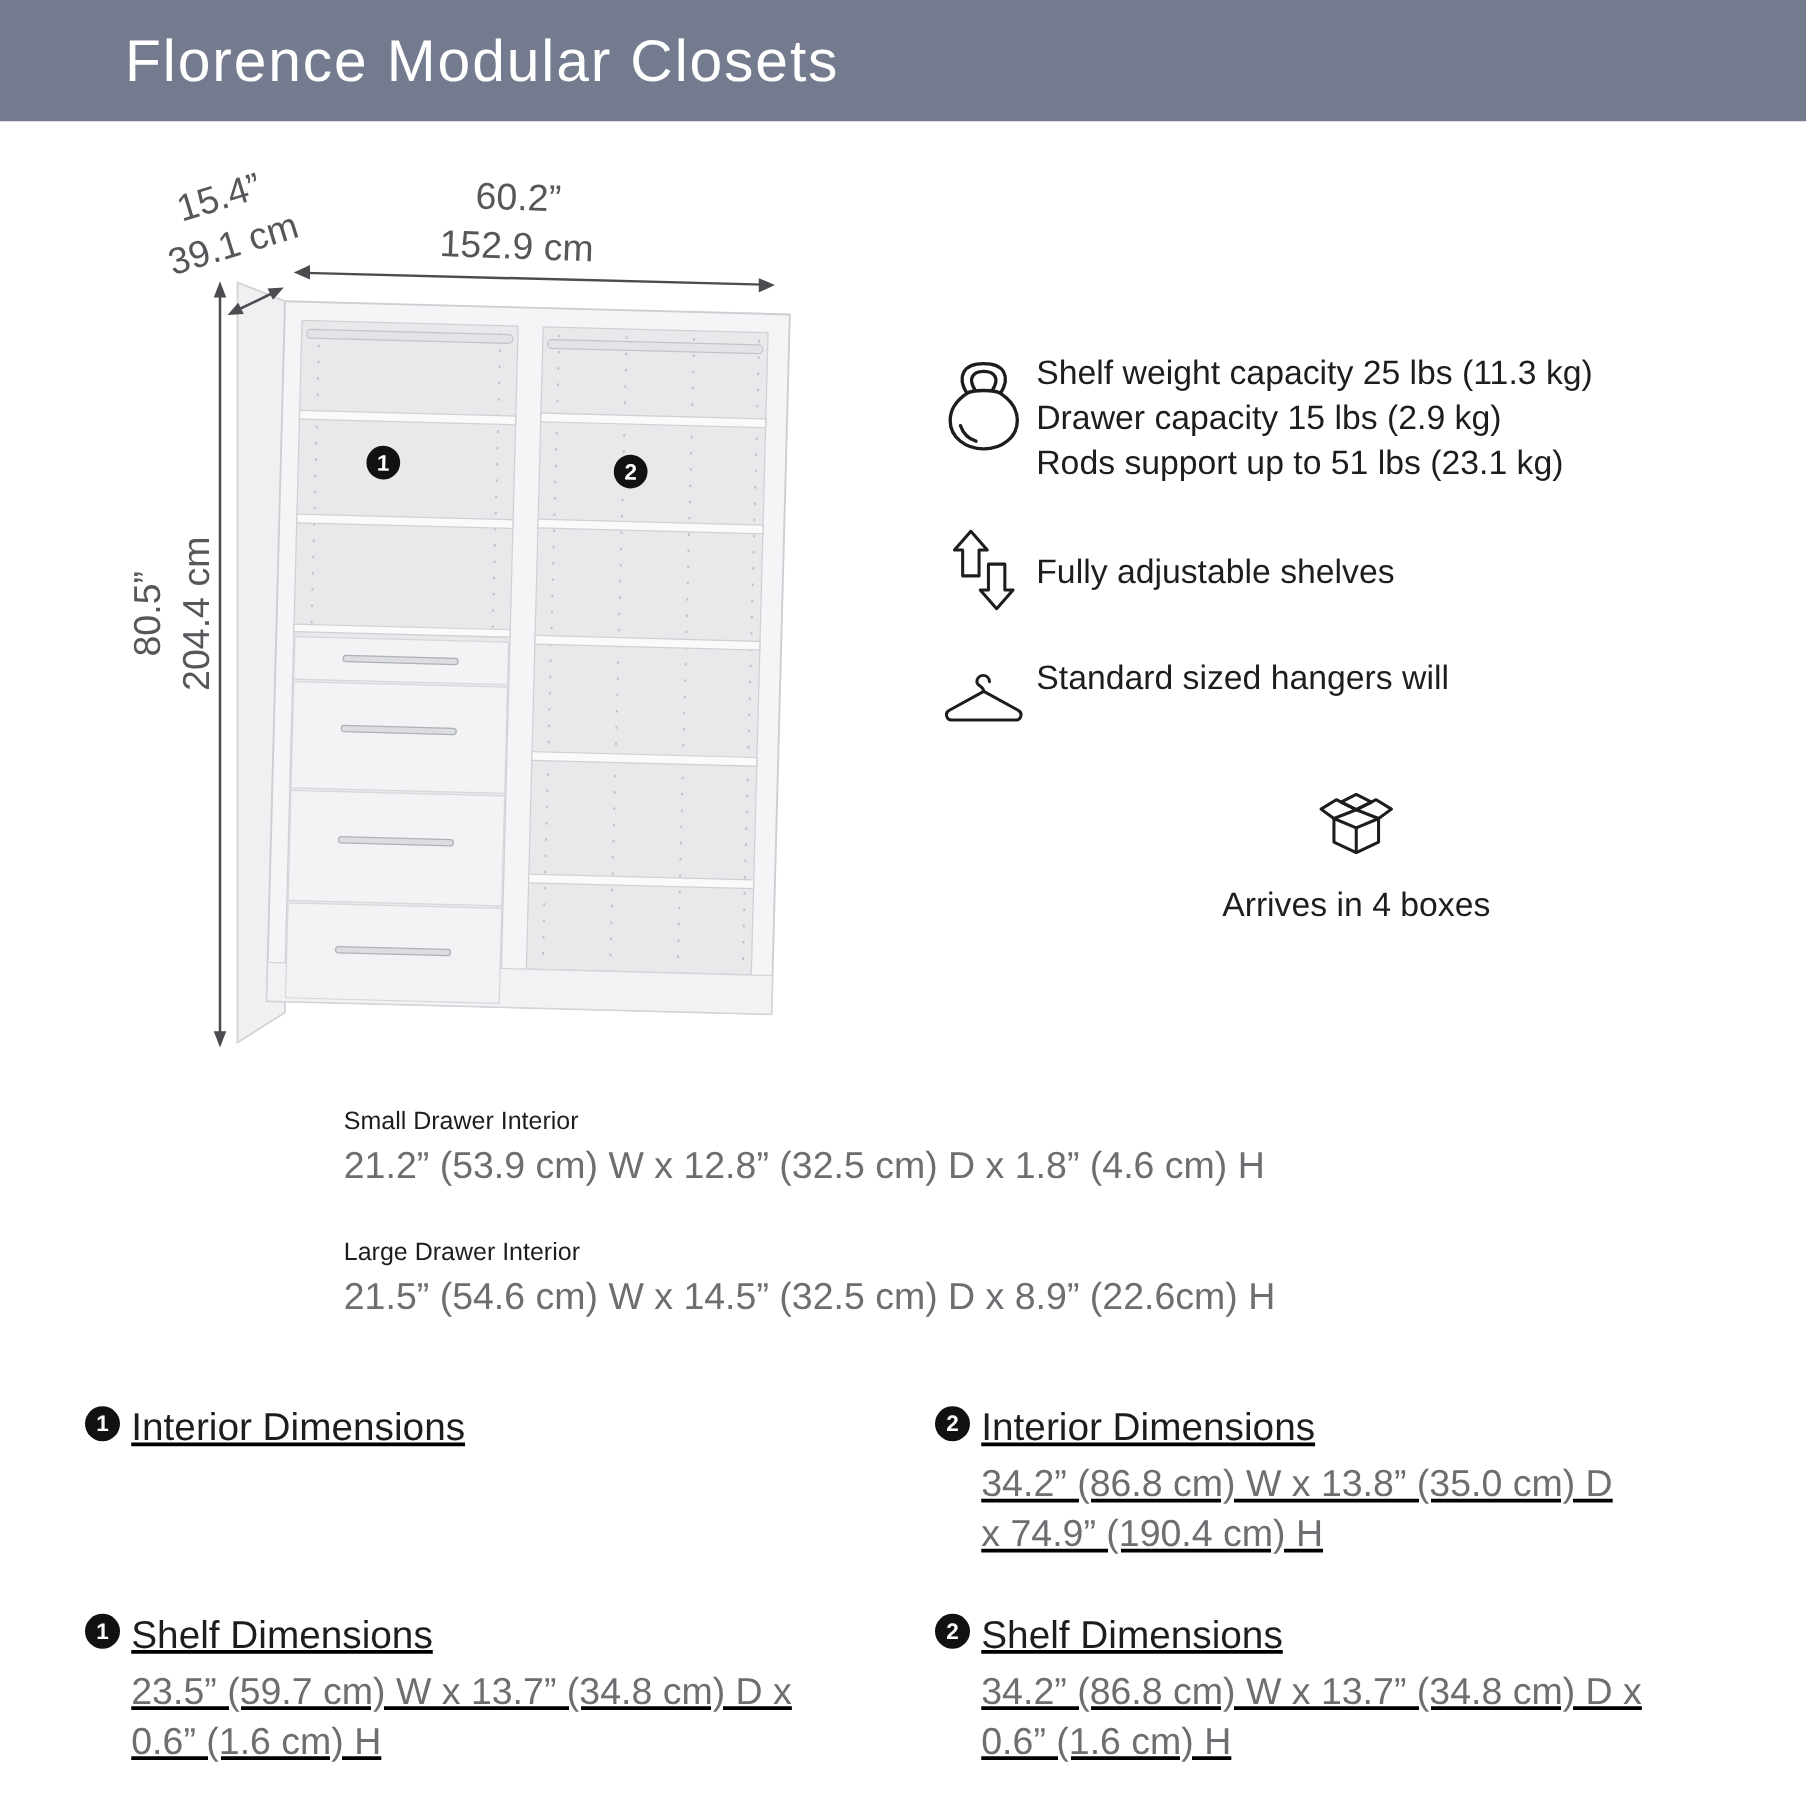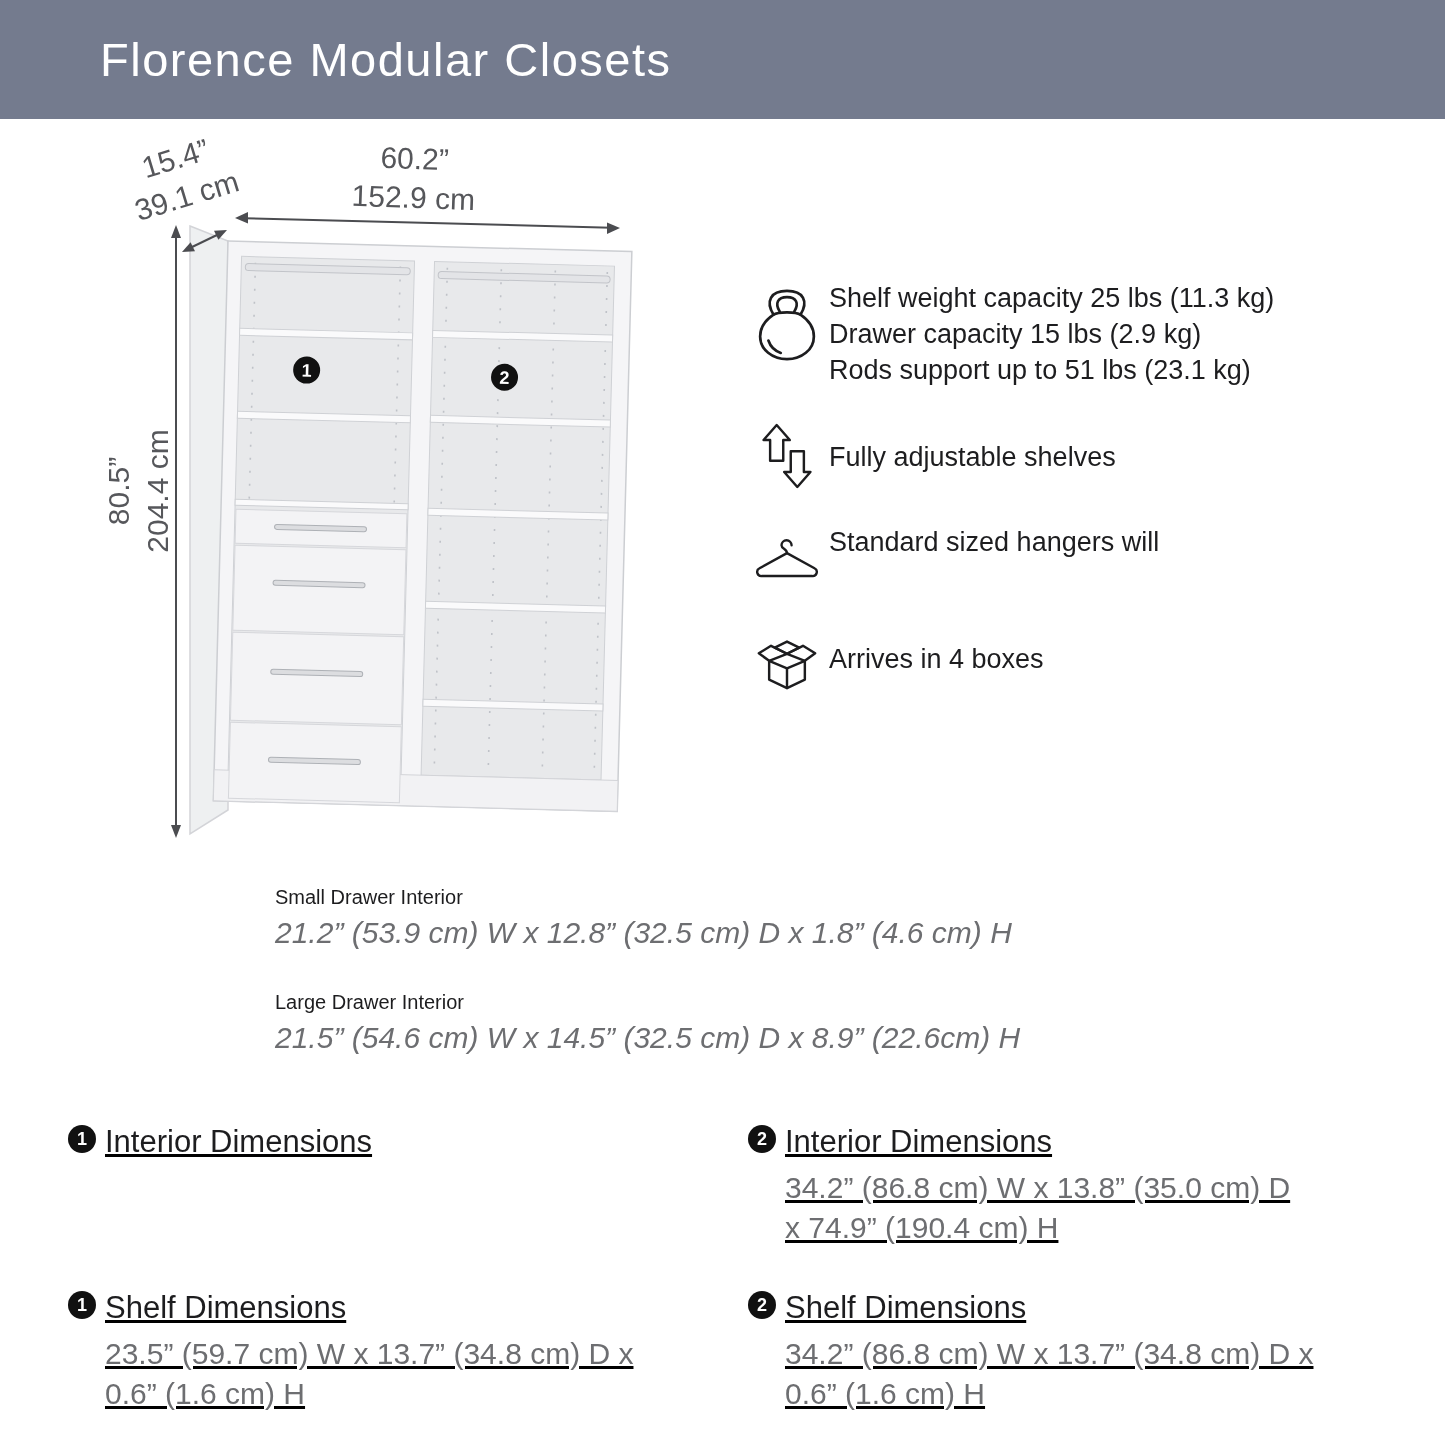--- a/index.html
+++ b/index.html
@@ -3,42 +3,42 @@
 <meta charset="utf-8">
 <style>
   :root{
     --header_bg:#747B8E; --text_dark:#1D1D1F; --text_gray:#6D6E71;
     --dim_label:#56575B; --badge_bg:#111111; --line_col:#CFD1D5;
   }
   *{margin:0;padding:0;box-sizing:border-box;}
   body{background:#fff;font-family:"Liberation Sans",sans-serif;}
   #page{position:relative;width:1445px;height:1445px;background:#fff;overflow:hidden;}
 
-  .header{position:absolute;left:0;top:0;width:1445px;height:119px;
+  .header{position:absolute;left:0;top:0;width:1445px;height:97px;
     background:var(--header_bg,#747B8E);display:flex;align-items:center;}
   .header .title{color:#fff;font-size:47px;font-weight:500;letter-spacing:1.5px;padding-left:100px;}
 
   .illu{position:absolute;left:60px;top:110px;width:640px;height:760px;}
 
   .dimlabel{position:absolute;text-align:center;white-space:nowrap;
     color:var(--dim_label,#56575B);font-size:30px;line-height:39px;}
   .dimlabel.depth{left:181px;top:177px;transform:translate(-50%,-50%) rotate(-17deg);}
   .dimlabel.width{left:414px;top:178px;transform:translate(-50%,-50%) rotate(2deg);}
   .dimlabel.height{left:138px;top:491px;transform:translate(-50%,-50%) rotate(-90deg);}
 
   .features{position:absolute;left:745px;top:110px;width:680px;height:760px;}
   .feat{position:absolute;left:0;display:flex;align-items:flex-start;width:680px;}
   .feat .icobox{width:84px;flex:0 0 84px;display:flex;justify-content:center;}
   .feat .ftext{font-size:27px;line-height:36px;color:var(--text_dark,#1D1D1F);padding-top:2px;}
   .feat svg{stroke:var(--text_dark,#1D1D1F);fill:none;stroke-width:2.6;
     stroke-linecap:round;stroke-linejoin:round;}
 
   .specblock{position:absolute;left:275px;width:900px;}
   .specblock .stitle{font-size:20px;color:var(--text_dark,#1D1D1F);font-weight:400;}
-  .specblock .sval{font-size:30px;color:var(--text_gray,#6D6E71);margin-top:7px;font-style:italic;}
+  .specblock .sval{font-size:30px;color:var(--text_gray,#6D6E71);margin-top:7px;}
 
   .nspec{position:absolute;width:660px;}
   .nspec .badge{position:absolute;left:0;top:1px;width:28px;height:28px;border-radius:50%;
     background:var(--badge_bg,#111);color:#fff;font-size:18px;font-weight:bold;
     display:flex;align-items:center;justify-content:center;}
   .nspec .ncontent{margin-left:37px;text-decoration:underline;}
   .nspec .ntitle{font-size:31px;color:var(--text_dark,#1D1D1F);font-weight:500;}
   .nspec .nval{font-size:30px;line-height:40px;color:var(--text_gray,#6D6E71);margin-top:8px;}
 </style>
 </head>
@@ -168,21 +168,21 @@
         <svg width="66" height="44" viewBox="0 0 72 46" style="margin-top:16px;">
           <path d="M41 7 a5.5 5.5 0 1 0 -11 0 c0 4 6 3.5 6 8.5"></path>
           <path d="M36 15.5 L66 32 a4.5 4.5 0 0 1 -2.5 8.5 L8.5 40.5 A4.5 4.5 0 0 1 6 32 Z"></path>
         </svg>
       </div>
       <div class="ftext">
         <div>Standard sized hangers will</div>
       </div>
     </div>
 
-    <div class="feat" style="top:510px;align-items:center;height:76px;">
+    <div class="feat" style="top:510px;align-items:center;height:76px;flex-direction:column;">
       <div class="icobox">
         <svg width="62" height="64" viewBox="0 0 66 66">
           <path d="M14 36 L33 44 L52 36 L52 56 L33 65 L14 56 Z"></path>
           <line x1="33" y1="44" x2="33" y2="65"></line>
           <path d="M14 36 L3 28 L16 20 L33 28.5 Z"></path>
           <path d="M52 36 L63 28 L50 20 L33 28.5 Z"></path>
           <path d="M33 28.5 L20 22 L33 15.5 L46 22 Z"></path>
         </svg>
       </div>
       <div class="ftext">

